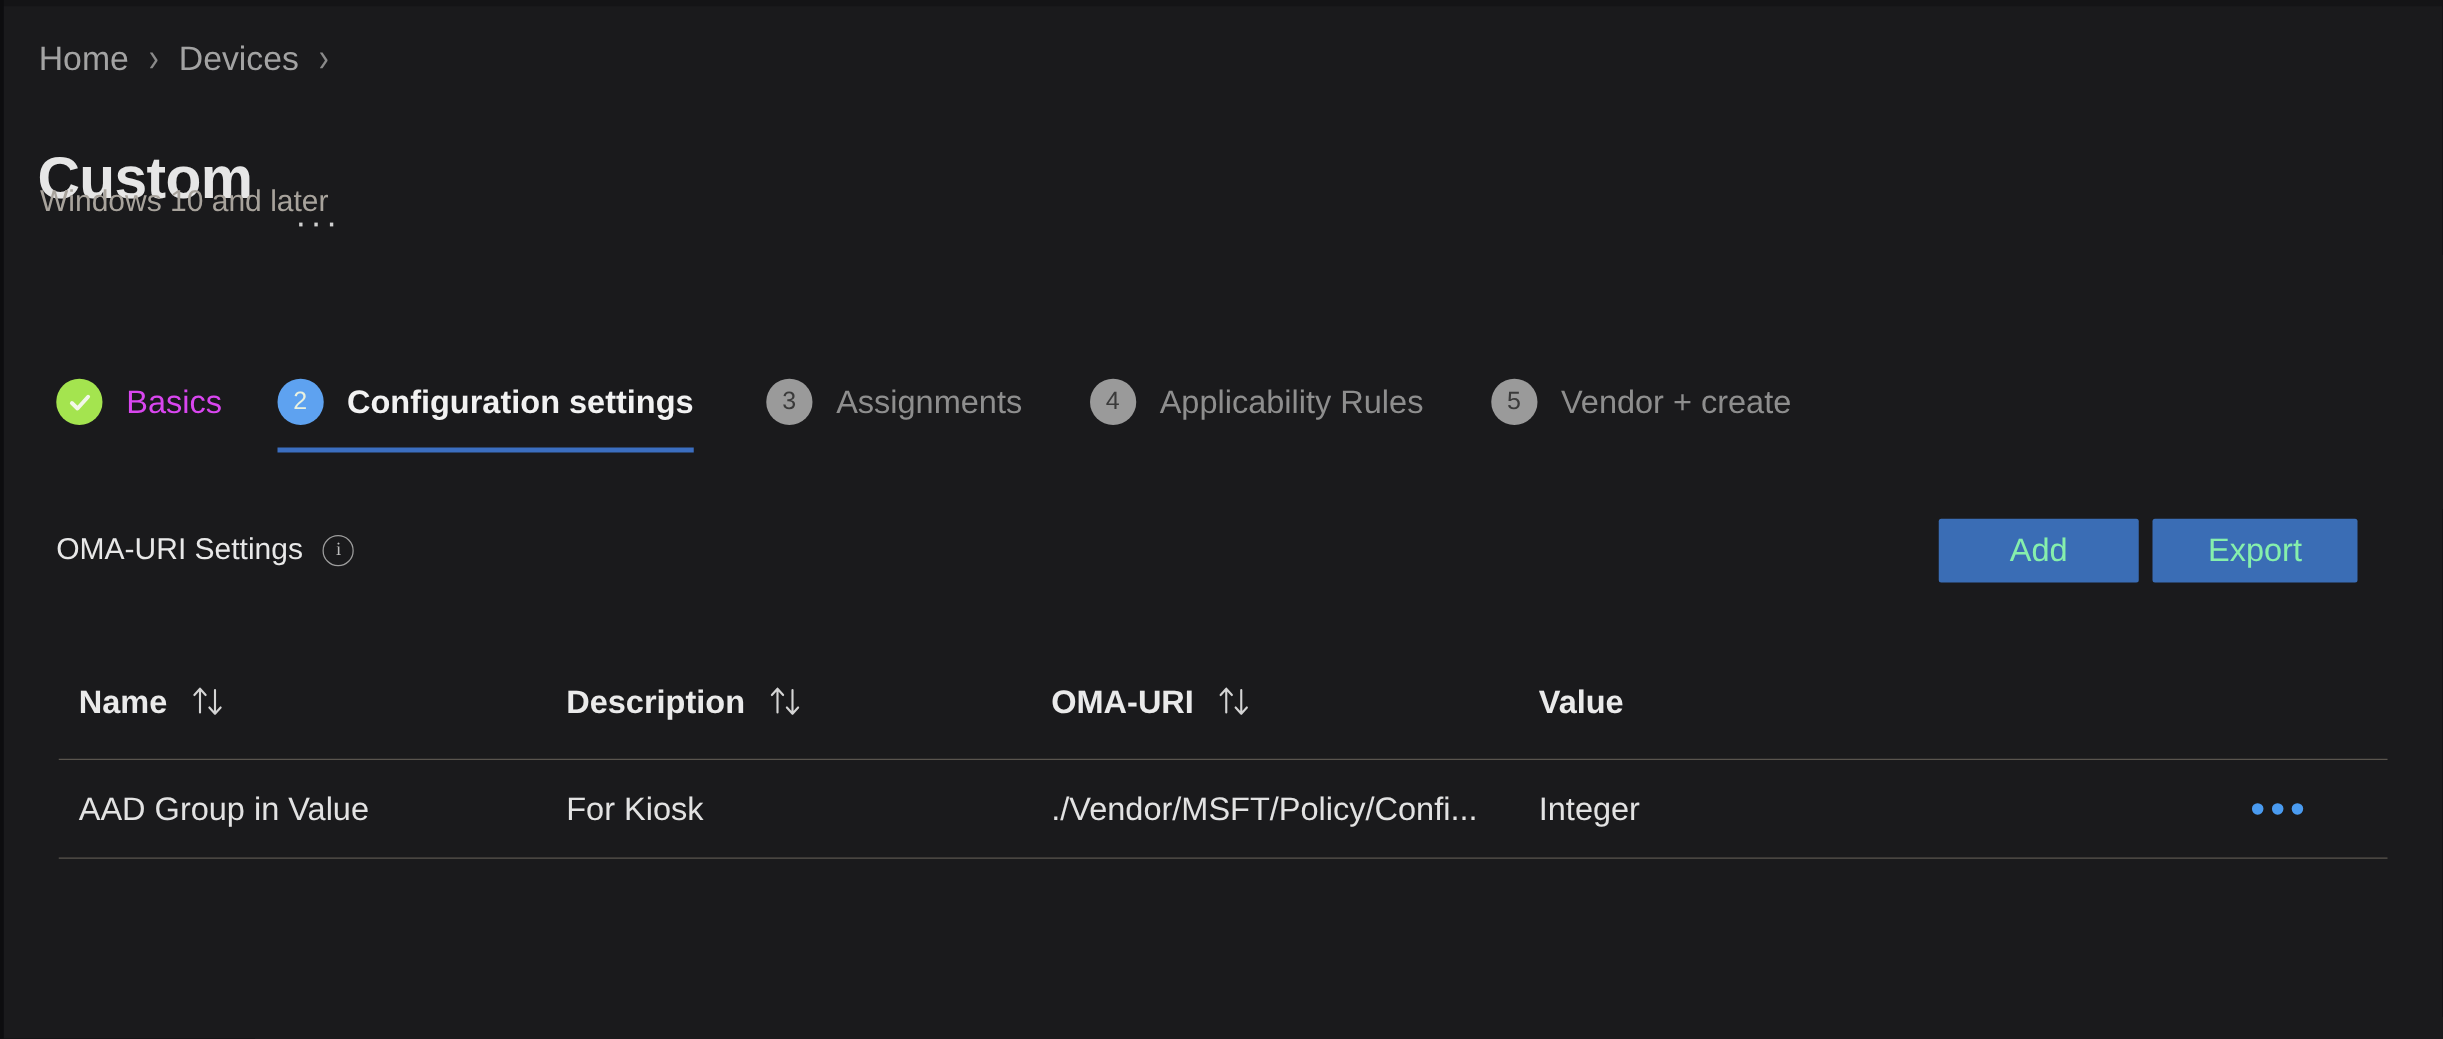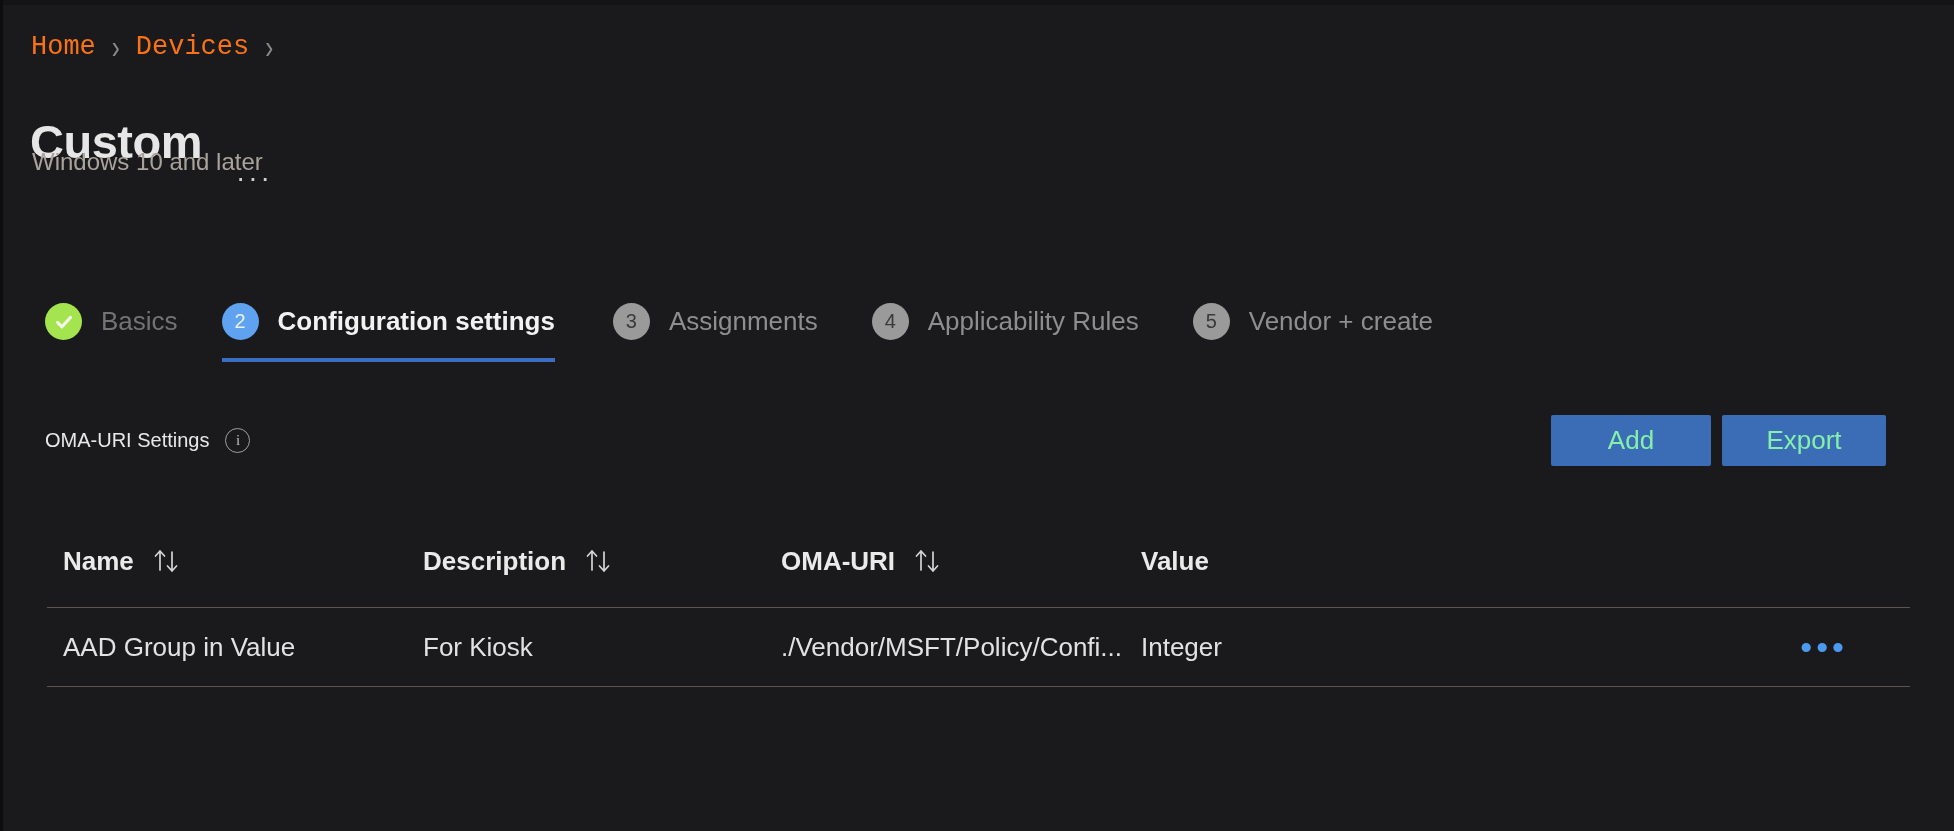--- a/index.html
+++ b/index.html
@@ -48,24 +48,23 @@
   .breadcrumb {
     position: absolute;
     top: 26px;
     left: 28px;
     display: flex;
     align-items: center;
     font-size: 27px;
     line-height: 32px;
   }
   .crumb-link {
-    color: #f97316;
+    color: #a3a3a3;
     cursor: pointer;
     white-space: nowrap;
-    font-family: Liberation Mono, monospace;
   }
   .crumb-sep {
     color: #8a8a8a;
     margin: 0 16px;
     font-size: 24px;
     font-weight: 300;
     transform: scaleY(1.35);
     display: inline-block;
   }
 
@@ -139,21 +138,21 @@
   }
   .step-badge.idle {
     background: #9a9a9a;
     color: #3a3a3a;
   }
   .step-label {
     margin-left: 19px;
     font-size: 26px;
     white-space: nowrap;
   }
-  .step.done .step-label { color: #737373; text-align: right; }
+  .step.done .step-label { color: #d946ef; text-align: right; }
   .step.active .step-label { color: #f2f2f2; font-weight: bold; }
   .step.idle .step-label { color: #8e8e8e; }
   .step.active .step-underline {
     position: absolute;
     left: 0;
     right: 0;
     bottom: 0;
     height: 4px;
     background: #3b6ec0;
   }
@@ -171,21 +170,21 @@
     height: 56px;
   }
   .section-title-wrap {
     position: absolute;
     left: 42px;
     top: 8px;
     display: flex;
     align-items: center;
   }
   .section-title {
-    font-size: 20px;
+    font-size: 24px;
     color: #e8e8e8;
     line-height: 34px;
   }
   .info-icon {
     margin-left: 16px;
     width: 23px;
     height: 23px;
     border-radius: 50%;
     border: 1.6px solid #9e9e9e;
     color: #bdbdbd;
@@ -220,20 +219,21 @@
   
   .table {
     position: absolute;
     left: 44px;
     right: 44px;
     top: 510px;
   }
   .tr {
     display: flex;
     align-items: center;
+    gap: 30px;
   }
   .thead {
     height: 92px;
   }
   .th {
     font-size: 26px;
     color: #eaeaea;
     font-weight: bold;
     display: flex;
     align-items: center;

